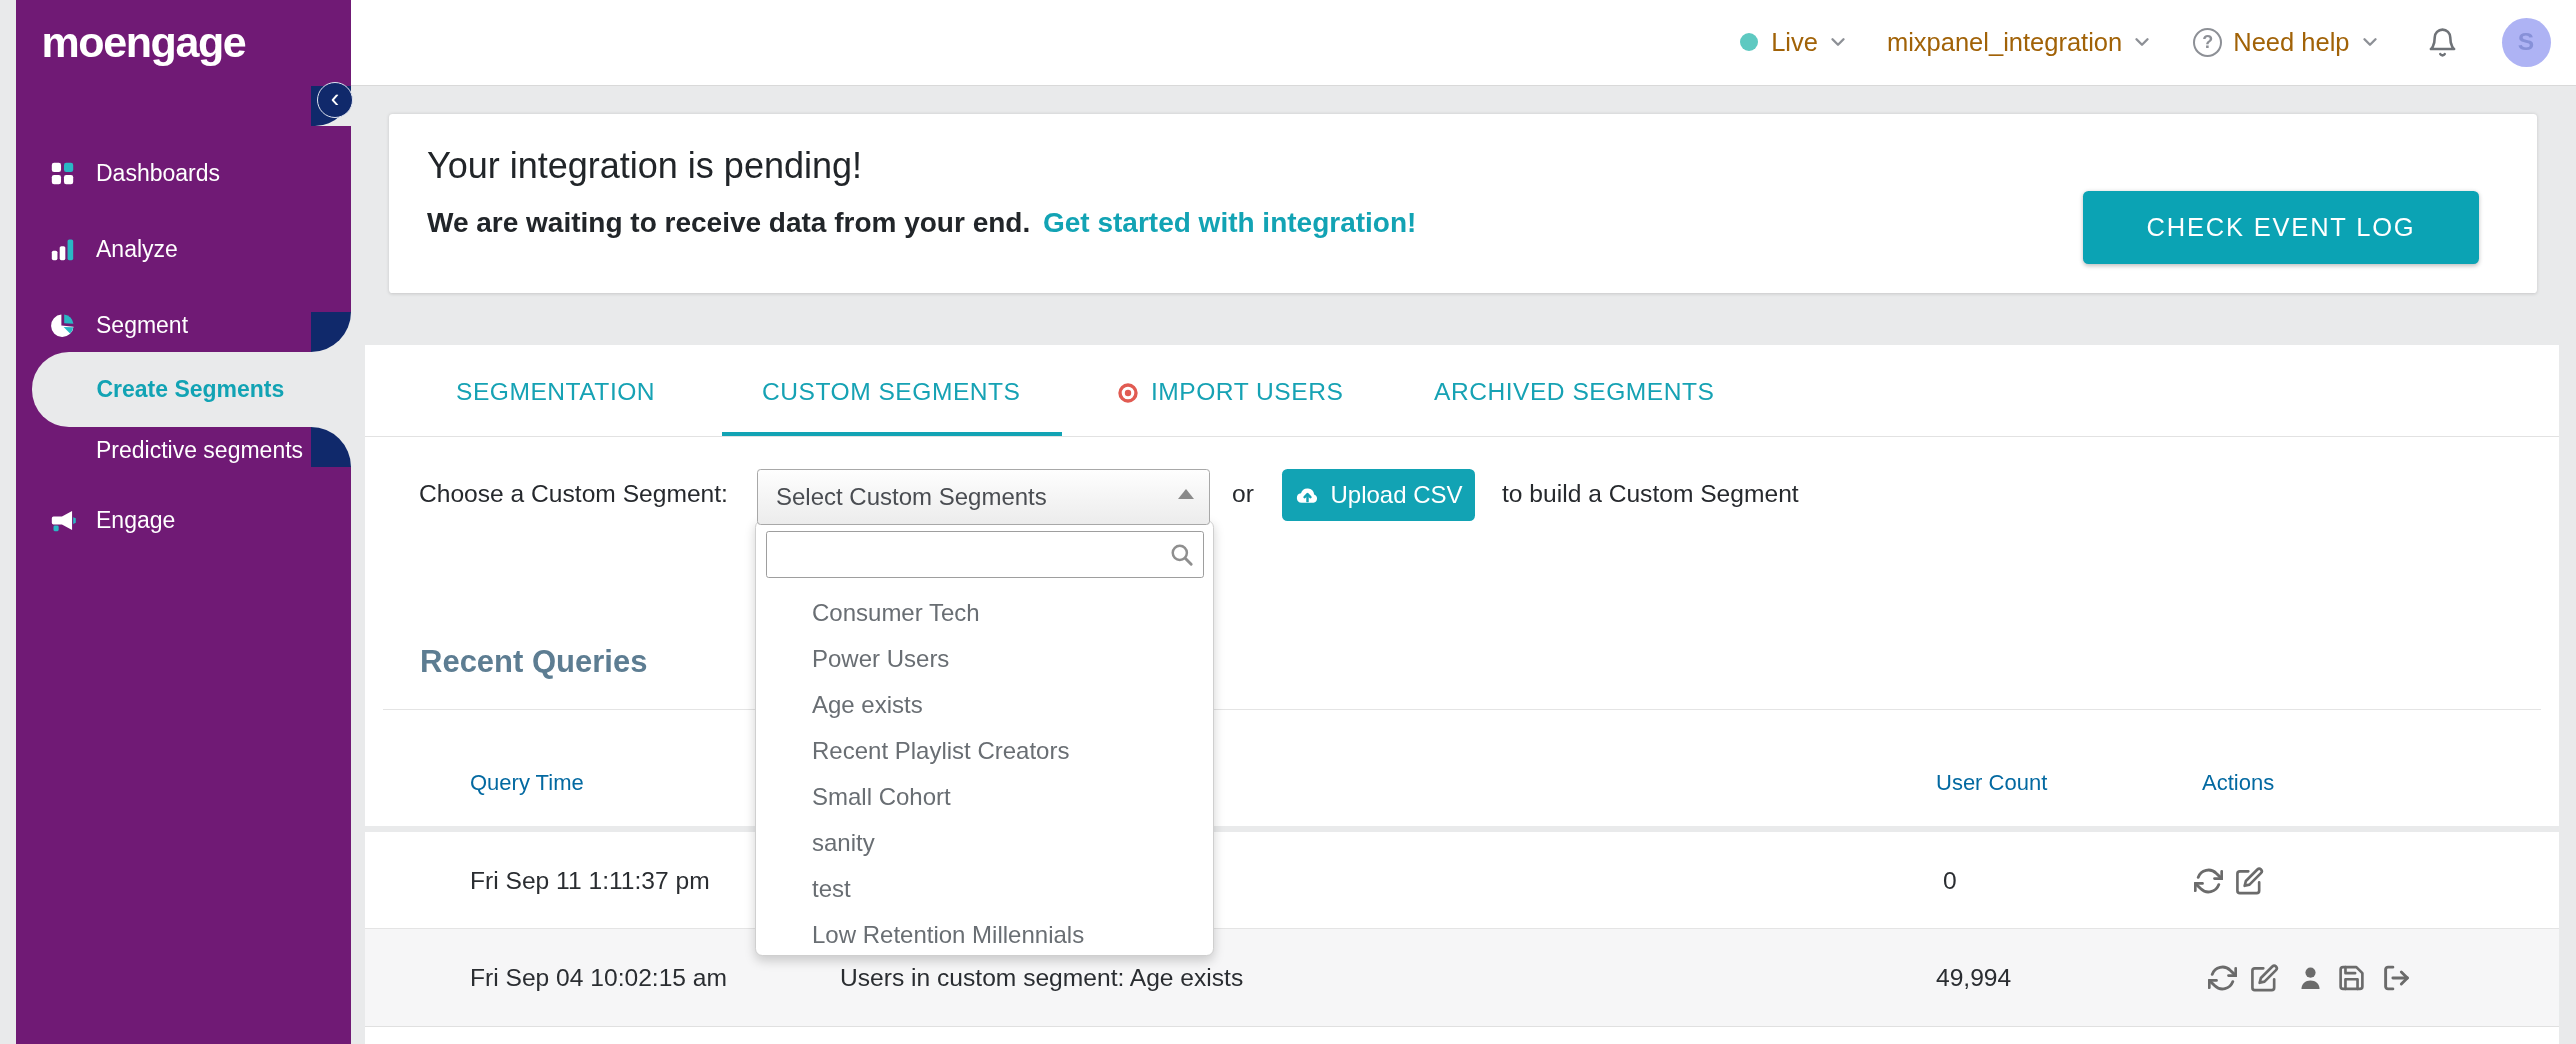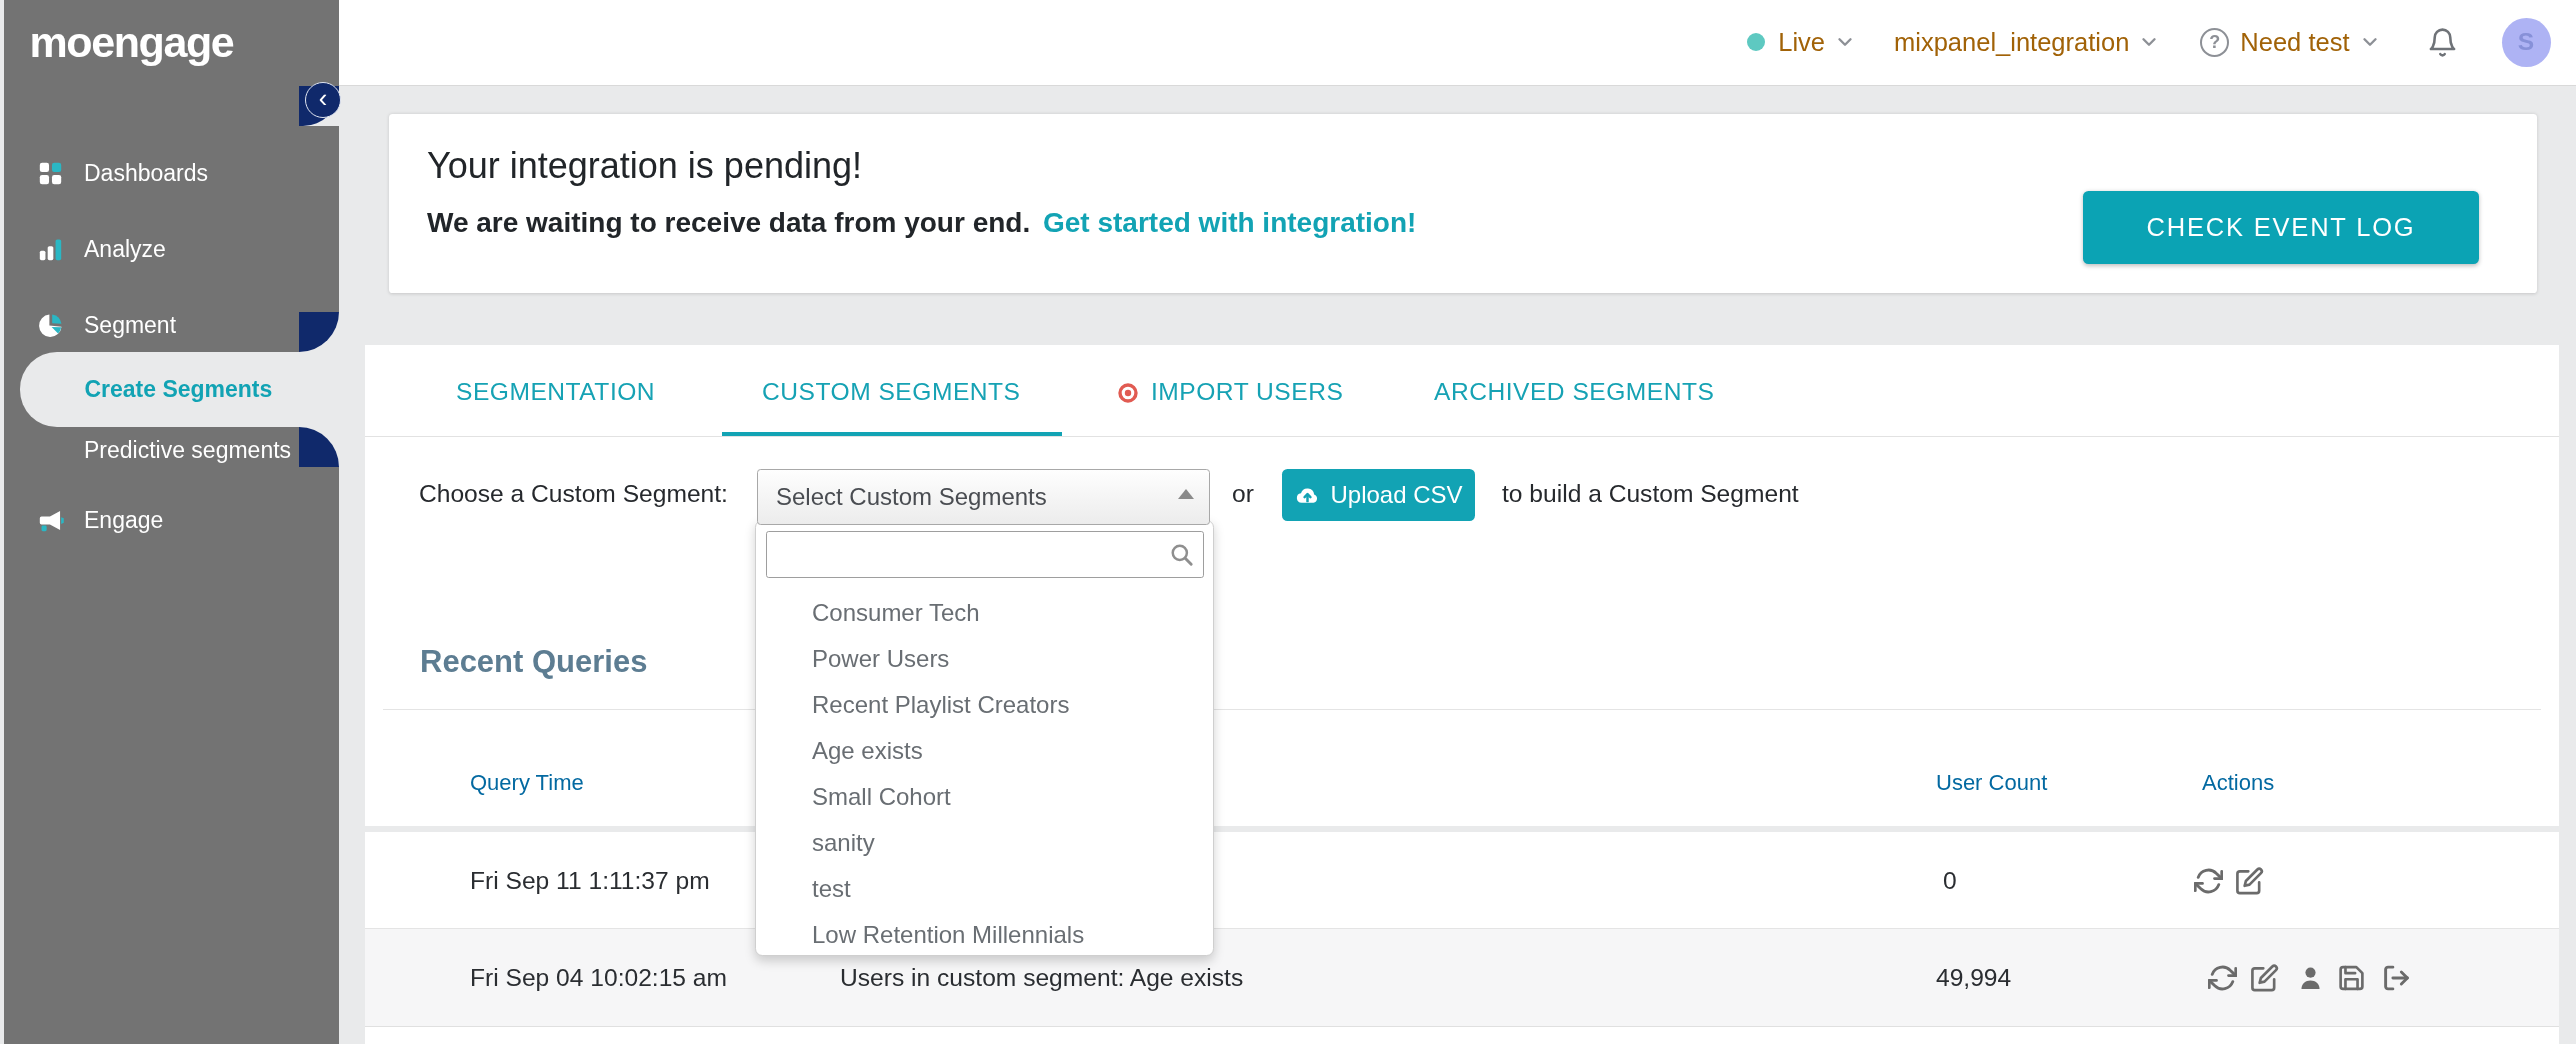--- a/index.html
+++ b/index.html
@@ -6,22 +6,22 @@
   html,body { width: 2576px; height: 1045px; }
   body {
     position: relative;
     background: #e9eaeb;
     font-family: "Liberation Sans", "DejaVu Sans", sans-serif;
     color: #26292d;
     overflow: hidden;
   }
   
   .sidebar {
-    position: absolute; left: 4px; top: 0; width: 335px; height: 1045px;
-    background: #737373; z-index: 5;
+    position: absolute; left: 16px; top: 0; width: 335px; height: 1045px;
+    background: #701a75; z-index: 5;
   }
   .logo {
     position: absolute; left: 25.5px; top: 18px;
     font-size: 43px; font-weight: 700; color: #ffffff; letter-spacing: -1.4px;
   }
   .collapse-btn {
     position: absolute; left: 301px; top: 82px; width: 36px; height: 36px;
     background: #10296b; border: 1.8px solid #dfe4f0; border-radius: 50%;
     color: #ffffff; font-size: 25.5px; line-height: 30px; text-align: center;
     z-index: 8; cursor: pointer;
@@ -225,21 +225,21 @@
     <span class="sp42"></span>
     <span class="hlabel">mixpanel_integration</span>
     <svg class="chev" viewBox="0 0 24 24">
         <polyline points="6 9 12 15 18 9" fill="none" stroke="#8d9096" stroke-width="2.6" stroke-linecap="round" stroke-linejoin="round"></polyline>
       </svg>
     <span class="sp44"></span>
     <span class="help-circle">
         <span>?</span>
       </span>
     <span class="sp12"></span>
-    <span class="hlabel">Need test</span>
+    <span class="hlabel">Need help</span>
     <svg class="chev" viewBox="0 0 24 24">
         <polyline points="6 9 12 15 18 9" fill="none" stroke="#8d9096" stroke-width="2.6" stroke-linecap="round" stroke-linejoin="round"></polyline>
       </svg>
     <span class="sp50"></span>
     <svg class="bell" viewBox="0 0 24 24">
       <path d="M18 8a6 6 0 0 0-12 0c0 7-3 9-3 9h18s-3-2-3-9" fill="none" stroke="#6f7378" stroke-width="2" stroke-linecap="round" stroke-linejoin="round"></path>
       <path d="M13.7 21a2 2 0 0 1-3.4 0" fill="none" stroke="#6f7378" stroke-width="2" stroke-linecap="round"></path>
     </svg>
     <span class="sp48"></span>
     <div class="avatar">
@@ -359,21 +359,21 @@
   <div class="search-wrap">
     <input type="text" placeholder="" style="">
     <svg class="magnifier" viewBox="0 0 24 24">
       <circle cx="10.5" cy="10.5" r="6.3" fill="none" stroke="#8f8f8f" stroke-width="2.2"></circle>
       <line x1="15.3" y1="15.3" x2="20.6" y2="20.6" stroke="#8f8f8f" stroke-width="2.6" stroke-linecap="round"></line>
     </svg>
   </div>
   <ul class="opt-list">
     <li>Consumer Tech</li>
     <li>Power Users</li>
+    <li>Age exists</li>
     <li>Recent Playlist Creators</li>
-    <li>Age exists</li>
     <li>Small Cohort</li>
     <li>sanity</li>
     <li>test</li>
     <li>Low Retention Millennials</li>
   </ul>
 </div>
 
 
 </body></html>

